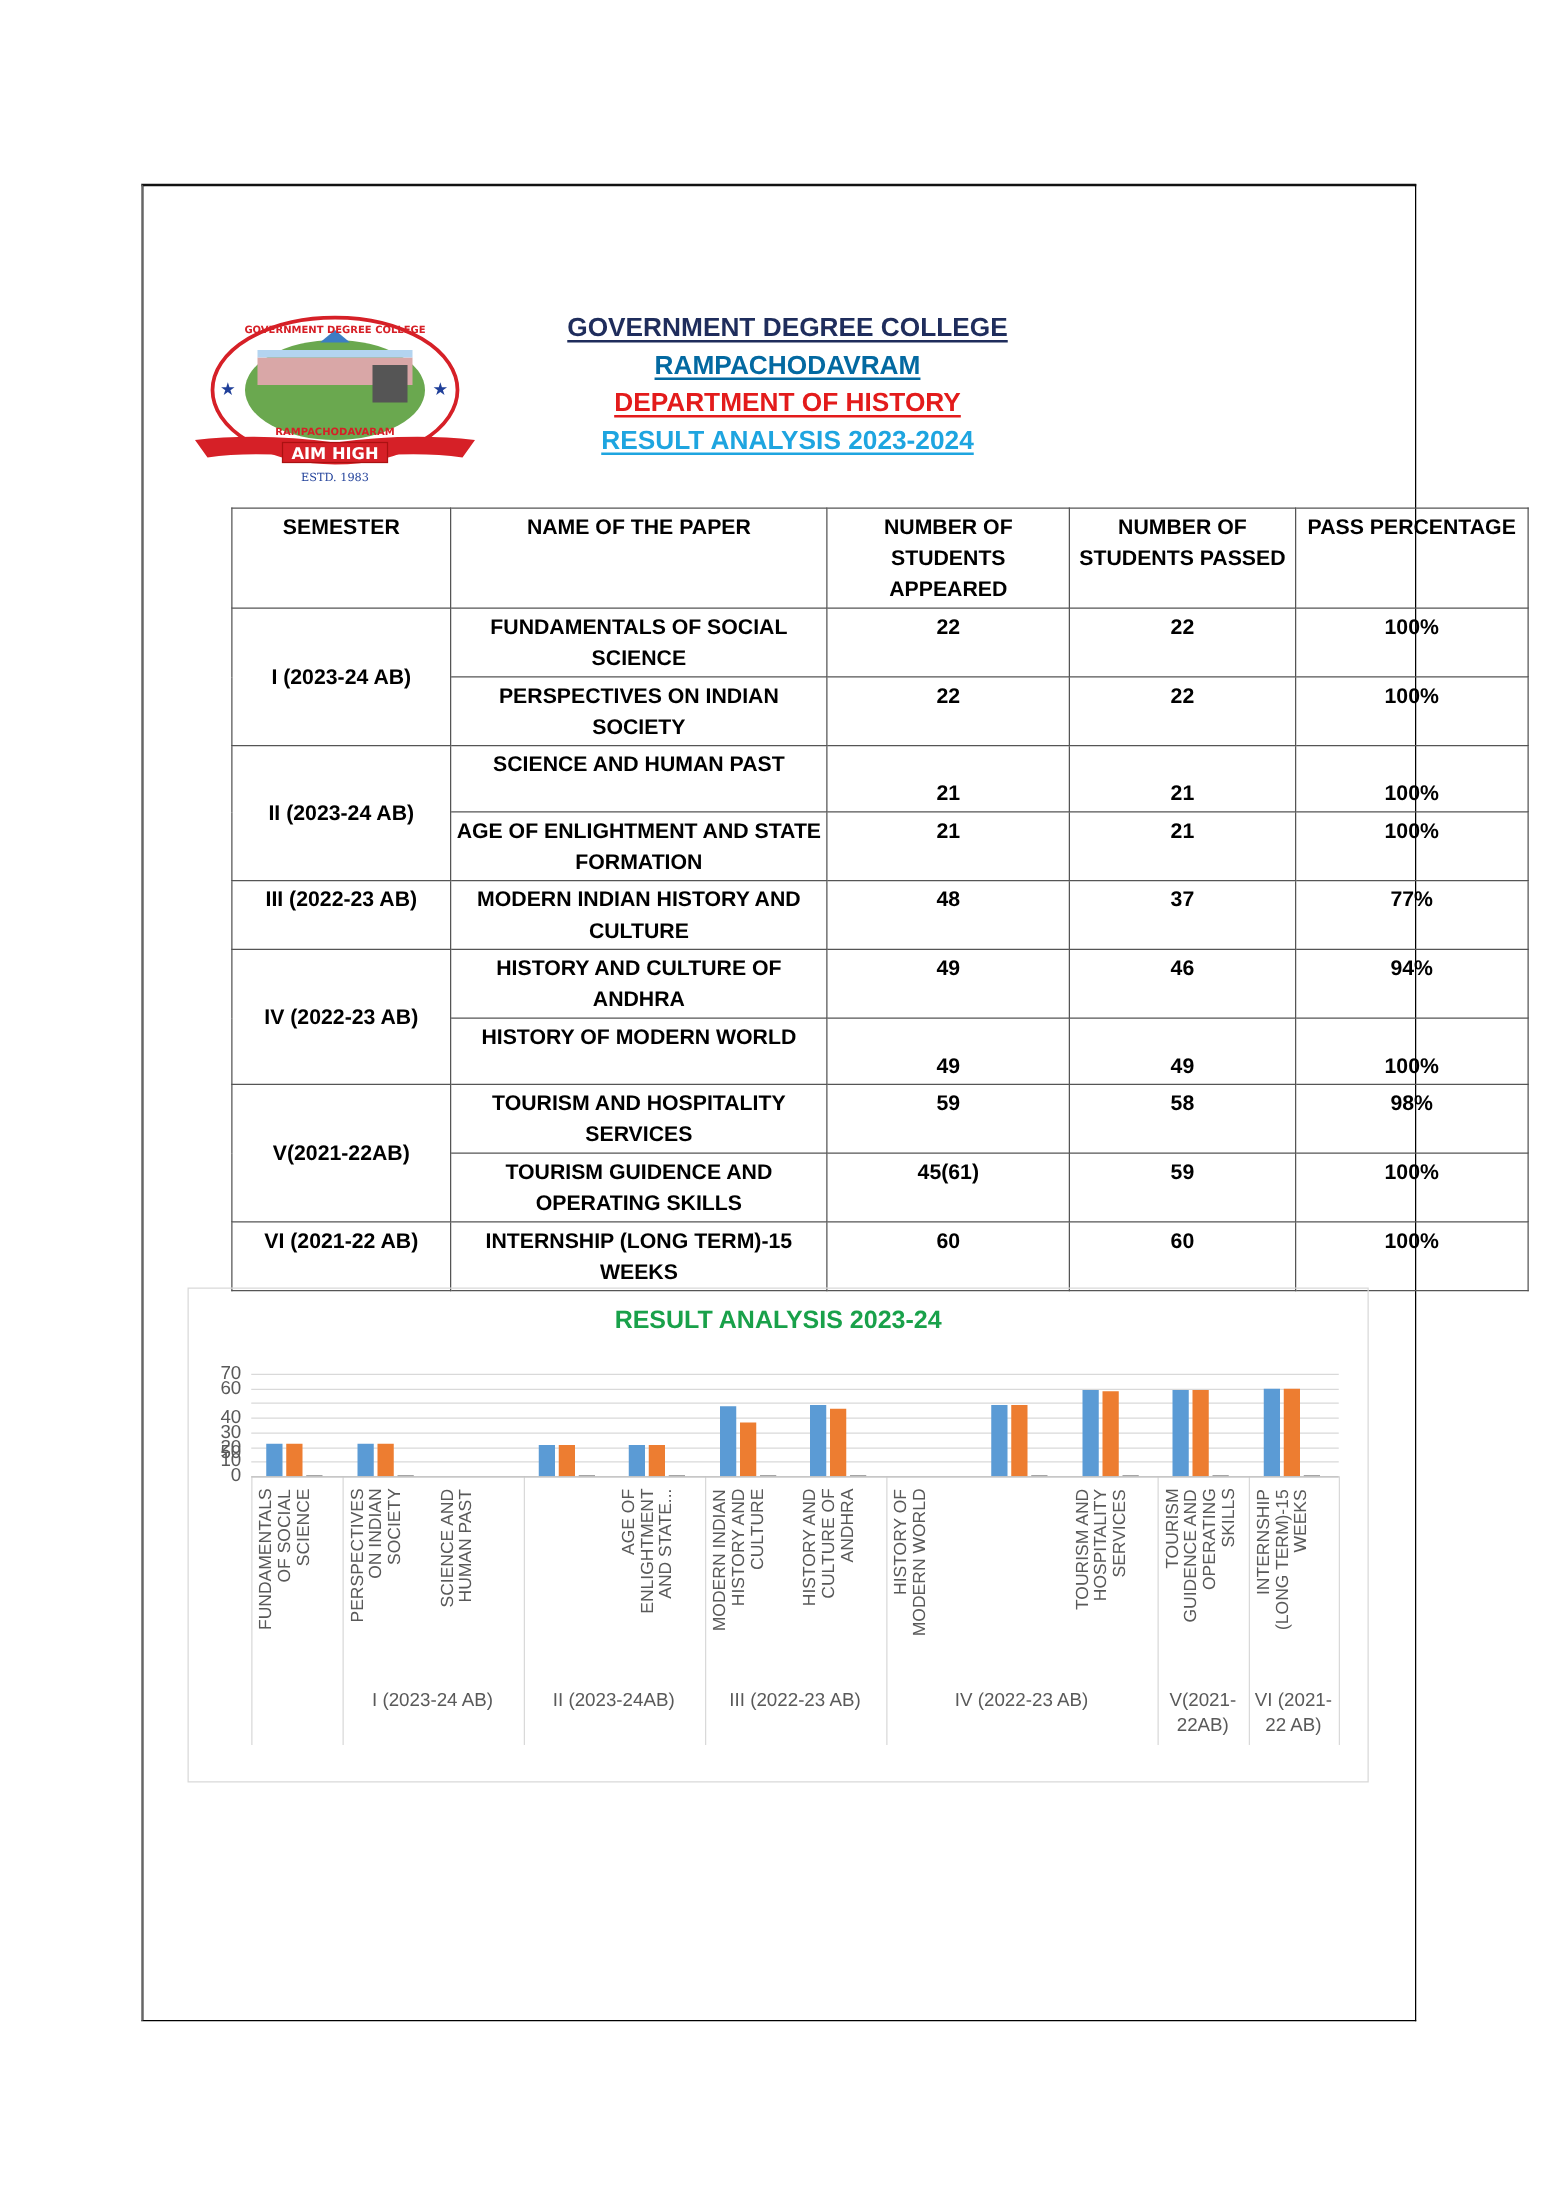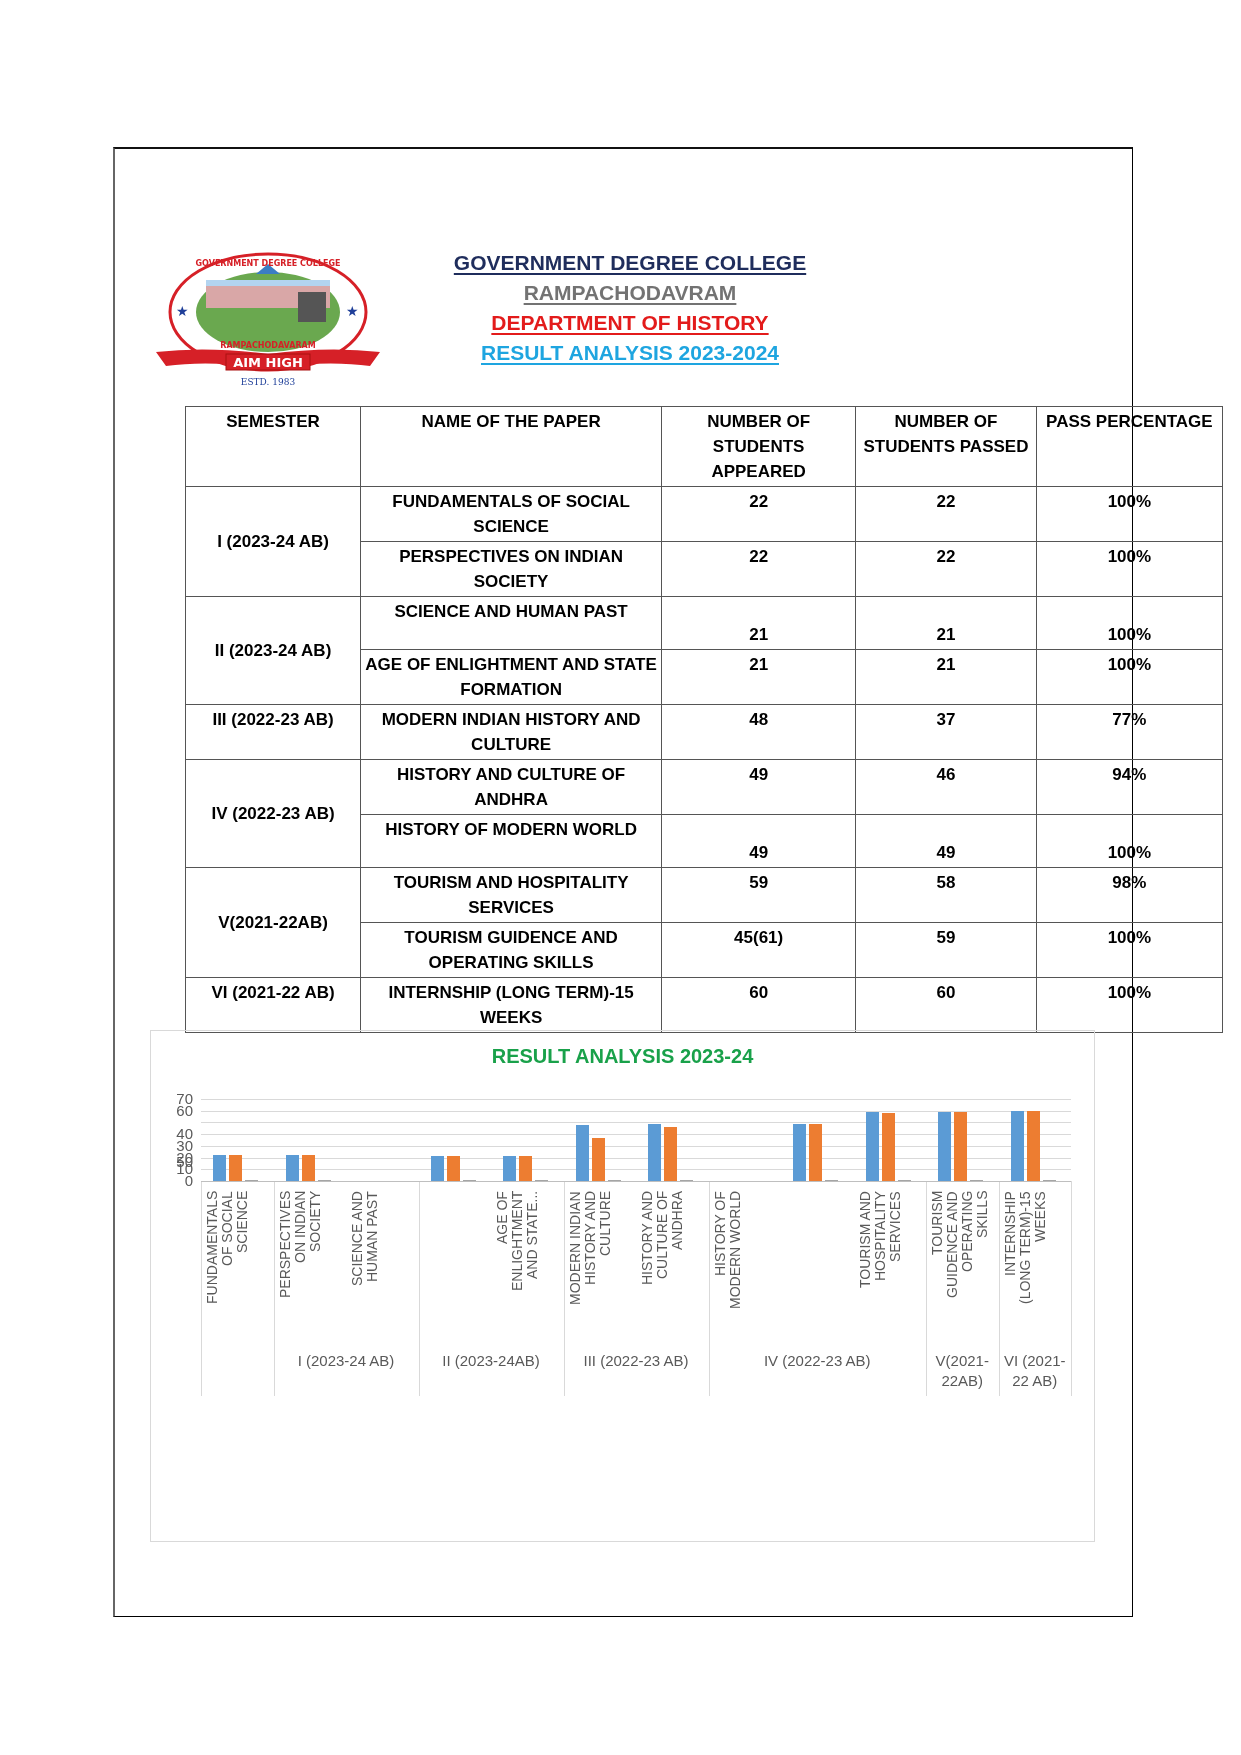--- a/index.html
+++ b/index.html
@@ -1,30 +1,30 @@
 <!DOCTYPE html>
 <html><head>
 <meta charset="utf-8">
 <style>
   html, body { margin:0; padding:0; background:#ffffff; }
   body { width:1241px; height:1755px; position:relative; font-family:"Liberation Sans", sans-serif; }
   .page-frame { position:absolute; left:113px; top:147px; width:1020px; height:1470px; border:1px solid #000; border-top:2px solid #111; border-left:2px solid #666; box-sizing:border-box; }
   .logo { position:absolute; left:148px; top:250px; width:240px; height:140px; }
   .titles { position:absolute; left:420px; top:248px; width:420px; text-align:center; font-weight:bold; font-size:21px; line-height:30px; }
   .titles div span { text-decoration:underline; text-underline-offset:3px; text-decoration-thickness:2px; }
-  .t1 { color:#1f2d5c; } .t2 { color:#737373; } .t3 { color:#e31b1b; } .t4 { color:#1ea5e0; }
+  .t1 { color:#1f2d5c; } .t2 { color:#0369a1; } .t3 { color:#e31b1b; } .t4 { color:#1ea5e0; }
 
   table.results { position:absolute; left:185px; top:406px; width:1038px; border-collapse:collapse; font-weight:bold; font-size:17px; color:#000; }
   table.results th, table.results td { border:1.5px solid #555; text-align:center; vertical-align:top; padding:2px 4px; line-height:25px; }
   table.results th { font-weight:bold; height:72px; }
   table.results td.sem { vertical-align:middle; }
   table.results td.bottom { vertical-align:bottom; }
   table.results tr.r td { height:48px; }
 
-  .chart-box { position:absolute; left:150px; top:1030px; width:945px; height:512px; border:1.5px solid #d9d9d9; box-sizing:border-box; }
+  .chart-box { position:absolute; left:150px; top:1030px; width:945px; height:396px; border:1.5px solid #d9d9d9; box-sizing:border-box; }
   .chart-title { position:absolute; left:0; right:0; top:14px; text-align:center; color:#19a14a; font-weight:bold; font-size:20px; }
   .ytick { position:absolute; left:14px; width:28px; text-align:right; font-size:15px; color:#595959; line-height:12px; }
   .gridline { position:absolute; left:50px; width:920px; height:1px; background:#d9d9d9; }
   .bar { position:absolute; width:13px; }
   .cat-label { position:absolute; font-size:14px; color:#595959; writing-mode:vertical-rl; transform:rotate(180deg); text-align:right; line-height:15px; }
   .group-label { position:absolute; font-size:15px; color:#595959; text-align:center; line-height:20px; }
   .vsep { position:absolute; width:1px; background:#d9d9d9; }
   .legend { position:absolute; left:0; right:0; top:385px; text-align:center; font-size:15px; color:#595959; }
   .legend-item { display:inline-block; margin:0 18px; }
   .swatch { display:inline-block; width:9px; height:9px; margin-right:3px; }

